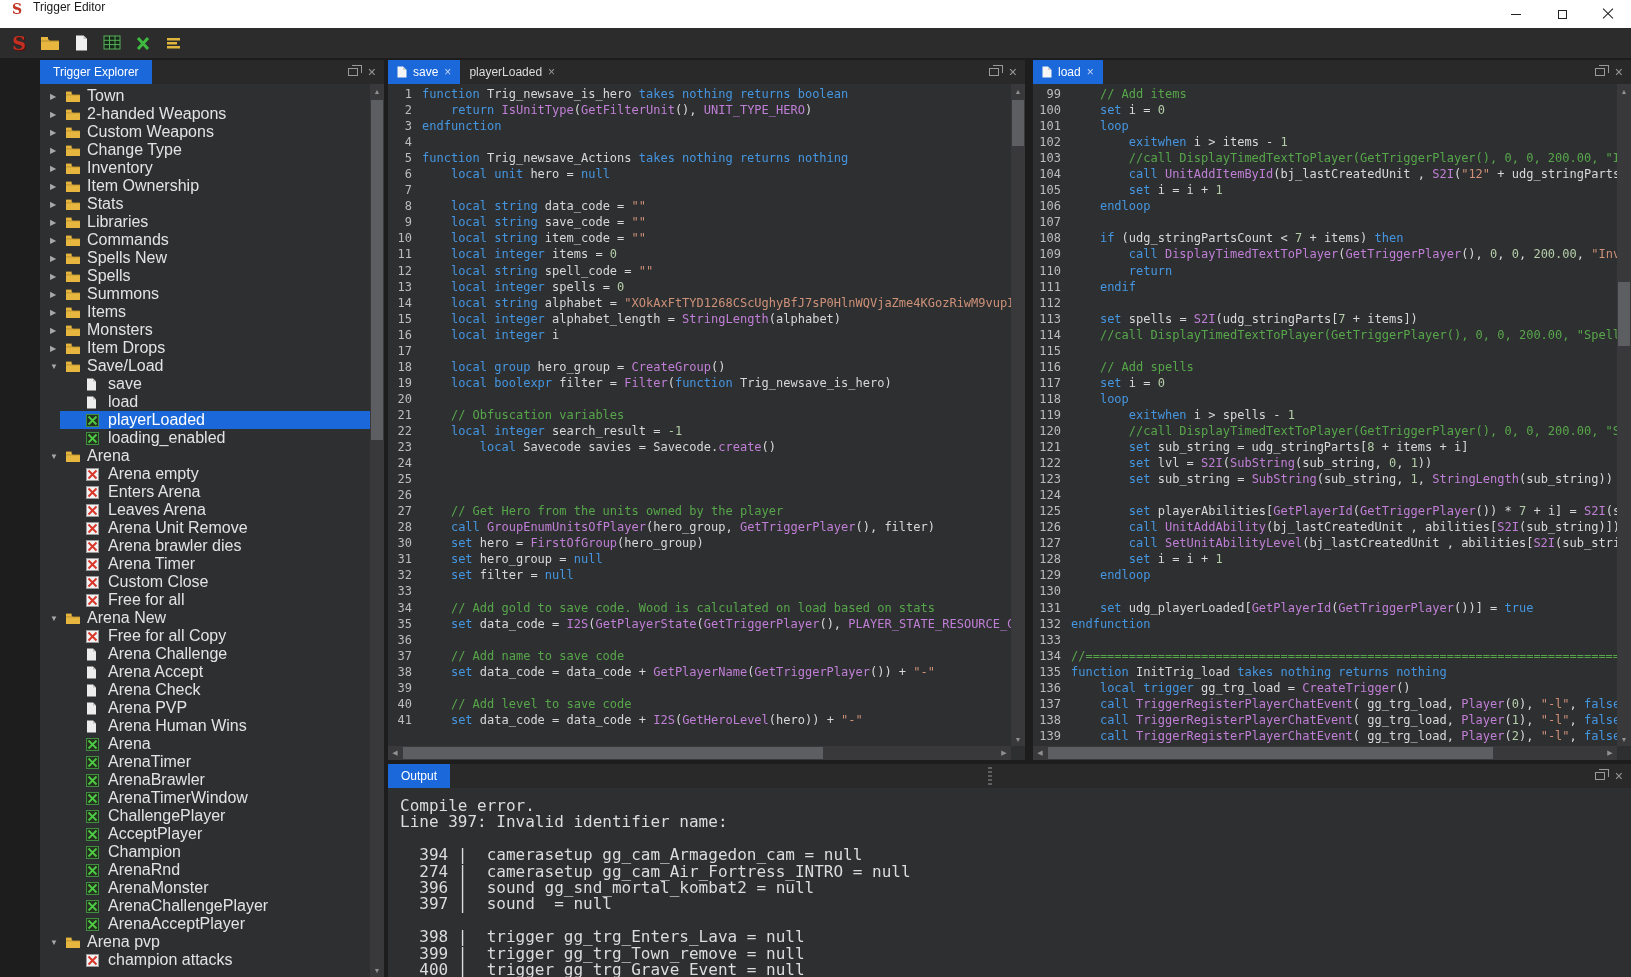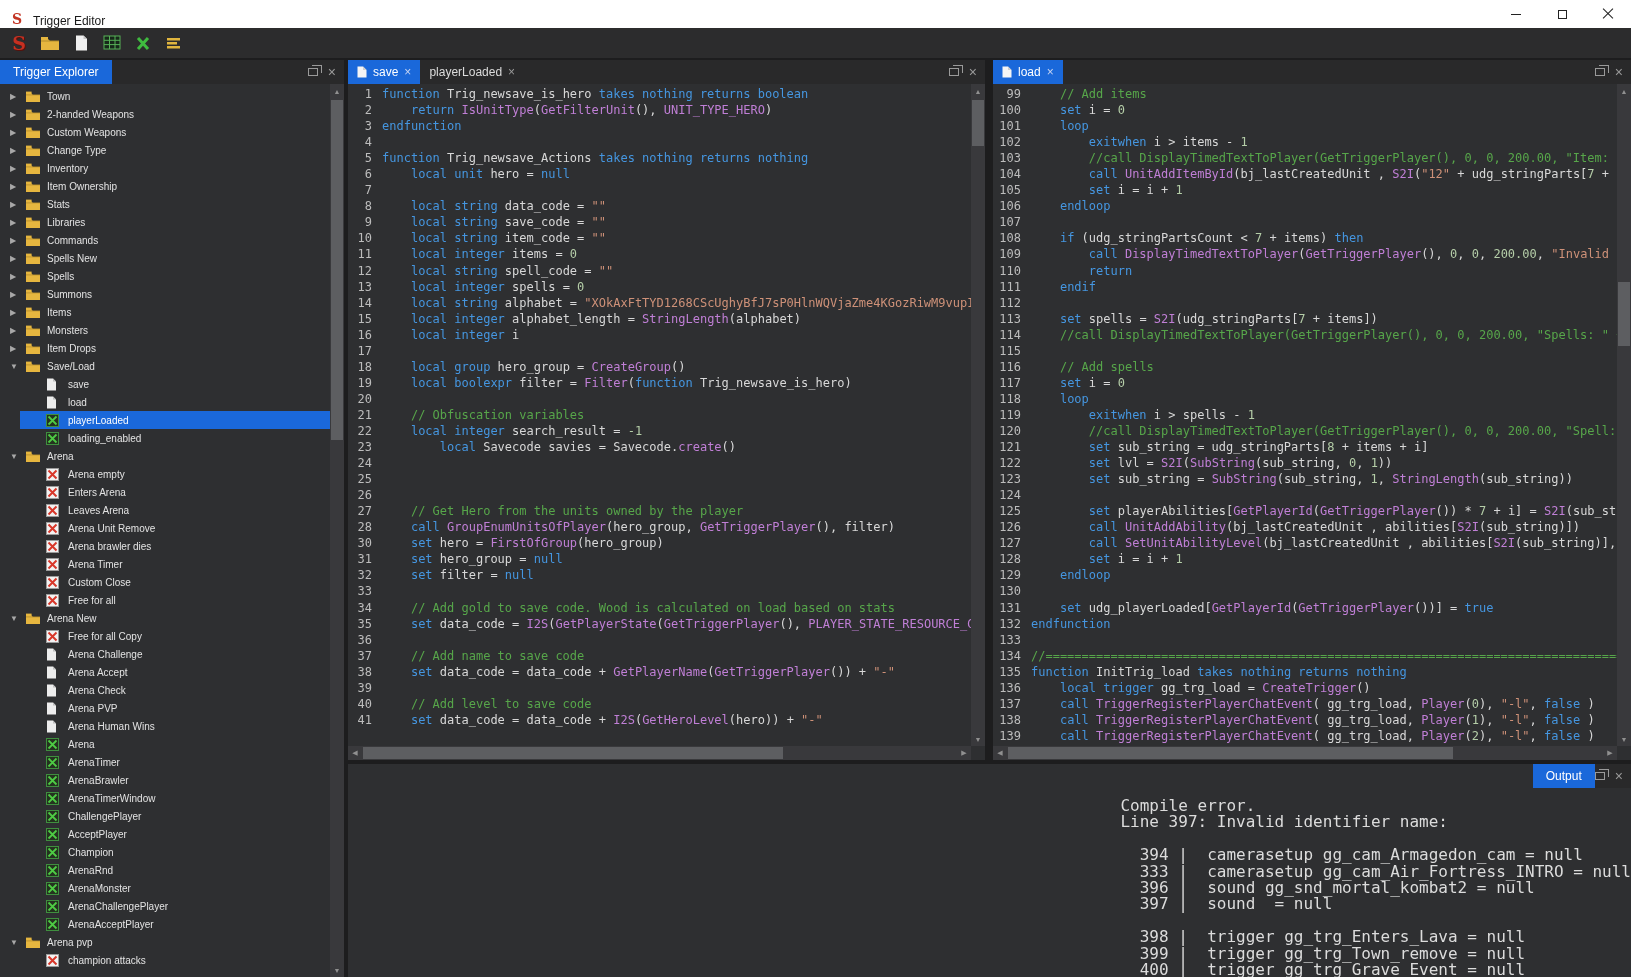--- a/index.html
+++ b/index.html
@@ -1,53 +1,53 @@
 <!DOCTYPE html>
 <html><head>
 <meta charset="utf-8">
 <style>
   * { margin:0; padding:0; box-sizing:border-box; }
   html,body { width:1631px; height:977px; overflow:hidden; }
   body { font-family:"Liberation Sans", sans-serif; background:#1d1d1e; }
   .window { width:1631px; height:977px; display:flex; flex-direction:column; }
 
   
-  .titlebar { height:28px; background:#ffffff; display:flex; align-items:flex-end; flex:none; }
+  .titlebar { height:28px; background:#ffffff; display:flex; align-items:flex-start; flex:none; }
   .app-icon { margin-left:9px; width:16px; text-align:center; }
   .app-icon::before { content:"S"; font:bold 14px "DejaVu Serif", serif; color:#c33524; }
   .tb-title { margin-left:8px; font-size:12px; color:#1a1a1a; }
   .tb-controls { margin-left:auto; display:flex; height:100%; }
   .tb-btn { width:46px; display:flex; align-items:center; justify-content:center; }
   .glyph-min { width:10px; height:1px; background:#222; display:inline-block; }
   .glyph-max { width:9px; height:9px; border:1px solid #222; display:inline-block; }
   .glyph-x { position:relative; width:12px; height:12px; display:inline-block; }
   .glyph-x::before,.glyph-x::after { content:""; position:absolute; left:-1px; top:5px; width:14px; height:1px; background:#222; }
   .glyph-x::before { transform:rotate(45deg); }
   .glyph-x::after  { transform:rotate(-45deg); }
 
   
   .toolbar { height:32px; background:#2c2c2d; display:flex; align-items:center; gap:11px; padding-left:9px; flex:none; border-bottom:2px solid #1d1d1e; }
   .tbtn { width:20px; height:20px; display:inline-flex; align-items:center; justify-content:center; }
   .logo-s::before { content:"S"; font:bold 19px "DejaVu Serif", serif; color:#c63021; text-shadow:1px 1px 0 #5a100a; }
 
   
-  .main { flex:1; display:flex; min-height:0; }
+  .main { flex:1; display:flex; min-height:0;padding-left:40px; }
 
   
   .explorer { width:348px; flex:none; display:flex; flex-direction:column; background:#2e2f31; border-right:4px solid #1d1d1e; min-height:0; }
   .panel-head { height:24px; background:#29292a; display:flex; align-items:stretch; flex:none; position:relative; }
   .head-tab { background:#1a68da; color:#fff; font-size:12px; display:flex; align-items:center; padding:0 13px; }
   .head-icons { margin-left:auto; display:flex; align-items:center; gap:10px; padding-right:8px; }
   .ico-float { width:10px; height:8px; border:1px solid #9a9a9a; position:relative; display:inline-block; }
   .ico-float::before { content:""; position:absolute; top:-4px; left:3px; width:9px; height:7px; border:1px solid #9a9a9a; border-left:none; border-bottom:none; }
   .ico-close { color:#9a9a9a; font-size:14px; line-height:1; }
   .ico-close::before { content:"×"; }
   .tree-wrap { flex:1; display:flex; min-height:0; }
   .tree { flex:1; overflow:hidden; padding-top:3px; }
-  .trow { height:18px; display:flex; align-items:center; font-size:10px; color:#e3e3e3; white-space:nowrap; overflow:hidden; }
+  .trow { height:18px; display:flex; align-items:center; font-size:16px; color:#e3e3e3; white-space:nowrap; overflow:hidden; }
   .trow.d0 { padding-left:8px; }
   .trow.d1 { padding-left:46px; }
   .trow.sel { background:linear-gradient(to right, transparent 0 20px, #1a68da 20px); color:#fff; }
   .tarr { width:17px; flex:none; font-size:8px; color:#a8a8a8; text-align:left; padding-left:2px; }
   .tarr.c::before { content:"▶"; }
   .tarr.e::before { content:"▼"; }
   .ticon { width:19px; flex:none; display:inline-flex; align-items:center; }
   .tlabel { margin-left:3px; }
 
   
@@ -89,21 +89,21 @@
   #editor-1 .ln { width:38px; }
   .codetxt { color:#d8d8d8; }
   .tok-k { color:#4596e0; }
   .tok-f { color:#c07fd6; }
   .tok-s { color:#ce9178; }
   .tok-c { color:#57a64a; }
   .tok-n { color:#b5cea8; }
   .tok-p { color:#d8d8d8; }
 
   
-  .output { height:217px; flex:none; display:flex; flex-direction:column; background:#2e2f31; border-top:4px solid #1d1d1e;align-items:flex-end; }
+  .output { height:217px; flex:none; display:flex; flex-direction:column; background:#2e2f31; border-top:4px solid #1d1d1e; }
   .grip { position:absolute; left:600px; top:3px; height:18px; width:4px; border-left:2px dotted #5f5f62; border-right:2px dotted #5f5f62; }
   .out-lines { flex:1; overflow:hidden; padding:10px 0 0 12px; font-family:"DejaVu Sans Mono", monospace; font-size:16px; line-height:16.4px; color:#dcdcdc; }
   .out-line { white-space:pre; min-height:16.4px; }
 </style>
 </head>
 <body>
 
 <div class="window">
 
   <div class="titlebar">
@@ -827,21 +827,21 @@
           <span class="head-icons">
             <span class="ico-float"></span>
             <span class="ico-close"></span>
           </span>
         </div>
         <div class="out-lines" id="out-lines">
             <div class="out-line">Compile error.</div>
             <div class="out-line">Line 397: Invalid identifier name:</div>
             <div class="out-line"></div>
             <div class="out-line">  394 |  camerasetup gg_cam_Armagedon_cam = null</div>
-            <div class="out-line">  333 |  camerasetup gg_cam_Air_Fortress_INTRO = null</div>
+            <div class="out-line">  274 |  camerasetup gg_cam_Air_Fortress_INTRO = null</div>
             <div class="out-line">  396 |  sound gg_snd_mortal_kombat2 = null</div>
             <div class="out-line">  397 |  sound  = null</div>
             <div class="out-line"></div>
             <div class="out-line">  398 |  trigger gg_trg_Enters_Lava = null</div>
             <div class="out-line">  399 |  trigger gg_trg_Town_remove = null</div>
             <div class="out-line">  400 |  trigger gg_trg_Grave_Event = null</div>
           </div>
       </div>
     </div>
 

